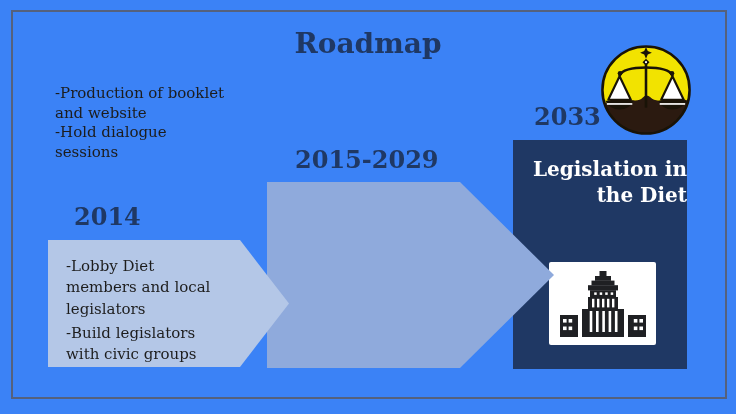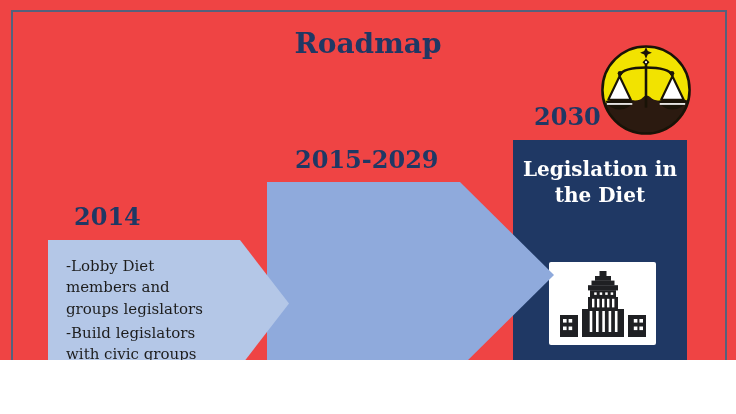--- a/index.html
+++ b/index.html
@@ -1,17 +1,17 @@
 <!DOCTYPE html>
 <html><head>
 <meta charset="utf-8">
 <style>
   html,body { margin:0; padding:0; background:#ffffff; }
   .slide {
-    position:relative; width:736px; height:360px; background:#ef4444;
+    position:relative; width:736px; height:414px; background:#3b82f6;
     font-family:"DejaVu Serif", serif; overflow:hidden;
     color:#1c1c1c;
   }
   .frame {
     position:absolute; left:11px; top:10px; width:716px; height:389px;
     border:2px solid #55617c; box-sizing:border-box; z-index:0;
   }
   .title {
     position:absolute; top:27px; left:0; width:736px; text-align:center;
     font-size:28px; font-weight:bold; color:#1f3864; z-index:5;
@@ -29,44 +29,48 @@
   .arrow2-svg { left:267px; top:182px; z-index:3; }
   .arrow-text { position:absolute; font-size:15px; line-height:1.42; color:#1d1d1d; }
   .arrow-text p { margin:0 0 3px 0; }
   .arrow1-text { left:66px;  top:256px; width:160px; z-index:4; }
   .arrow2-text { left:304px; top:236px; width:176px; z-index:3; }
   .navy-box {
     position:absolute; left:513px; top:140px; width:174px; height:229px;
     background:#1f3864; z-index:1;
   }
   .legis-label {
-    position:absolute; left:513px; top:156px; width:174px; text-align:center;
+    position:absolute; left:513px; top:156px; width:174px; text-align:right;
     font-size:20px; font-weight:bold; color:#ffffff; line-height:1.3; z-index:2;
   }
   .icon-plate {
     position:absolute; left:549px; top:262px; width:107px; height:83px;
     background:#ffffff; border-radius:2px; z-index:2;
     display:flex; align-items:center; justify-content:center;
   }
   .scales-wrap { position:absolute; left:599px; top:43px; width:94px; height:94px; z-index:2; }
 </style>
 </head>
 <body>
 
 <div class="slide">
 
   <div class="frame"></div>
 
   <div class="title">Roadmap</div>
 
+  <div class="note note-left">
+    <p>-Production of booklet and website</p>
+    <p>-Hold dialogue sessions</p>
+  </div>
 
 
   <div class="year year-2023">2014</div>
   <div class="year year-2024">2015-2029</div>
-  <div class="year year-2030">2030</div>
+  <div class="year year-2030">2033</div>
 
   <div class="navy-box"></div>
   <div class="legis-label">Legislation in the Diet</div>
 
   <div class="icon-plate">
     <svg width="86" height="66" viewBox="0 0 86 66">
       <g fill="#1f2023">
         <rect x="39.5" y="0" width="7" height="5.5"></rect>
         <rect x="35" y="5" width="16" height="4.8"></rect>
         <rect x="31.5" y="9.6" width="23" height="4.8"></rect>
@@ -105,21 +109,21 @@
   </div>
 
   <svg class="arrow-svg arrow2-svg" width="288" height="186" viewBox="0 0 288 186">
     <polygon points="0,0 193,0 287,93 193,186 0,186" fill="#8faadc"></polygon>
   </svg>
 
   <svg class="arrow-svg arrow1-svg" width="242" height="127" viewBox="0 0 242 127">
     <polygon points="0,0 192,0 241,63.5 192,127 0,127" fill="#b4c7e7"></polygon>
   </svg>
   <div class="arrow-text arrow1-text">
-    <p>-Lobby Diet members and groups legislators</p>
+    <p>-Lobby Diet members and local legislators</p>
     <p>-Build legislators with civic groups</p>
   </div>
 
   <div class="scales-wrap">
     <svg width="94" height="94" viewBox="0 0 96 96">
       <defs>
         <clipPath id="scClip">
             <circle cx="48" cy="48" r="44.5"></circle>
           </clipPath>
       </defs>

